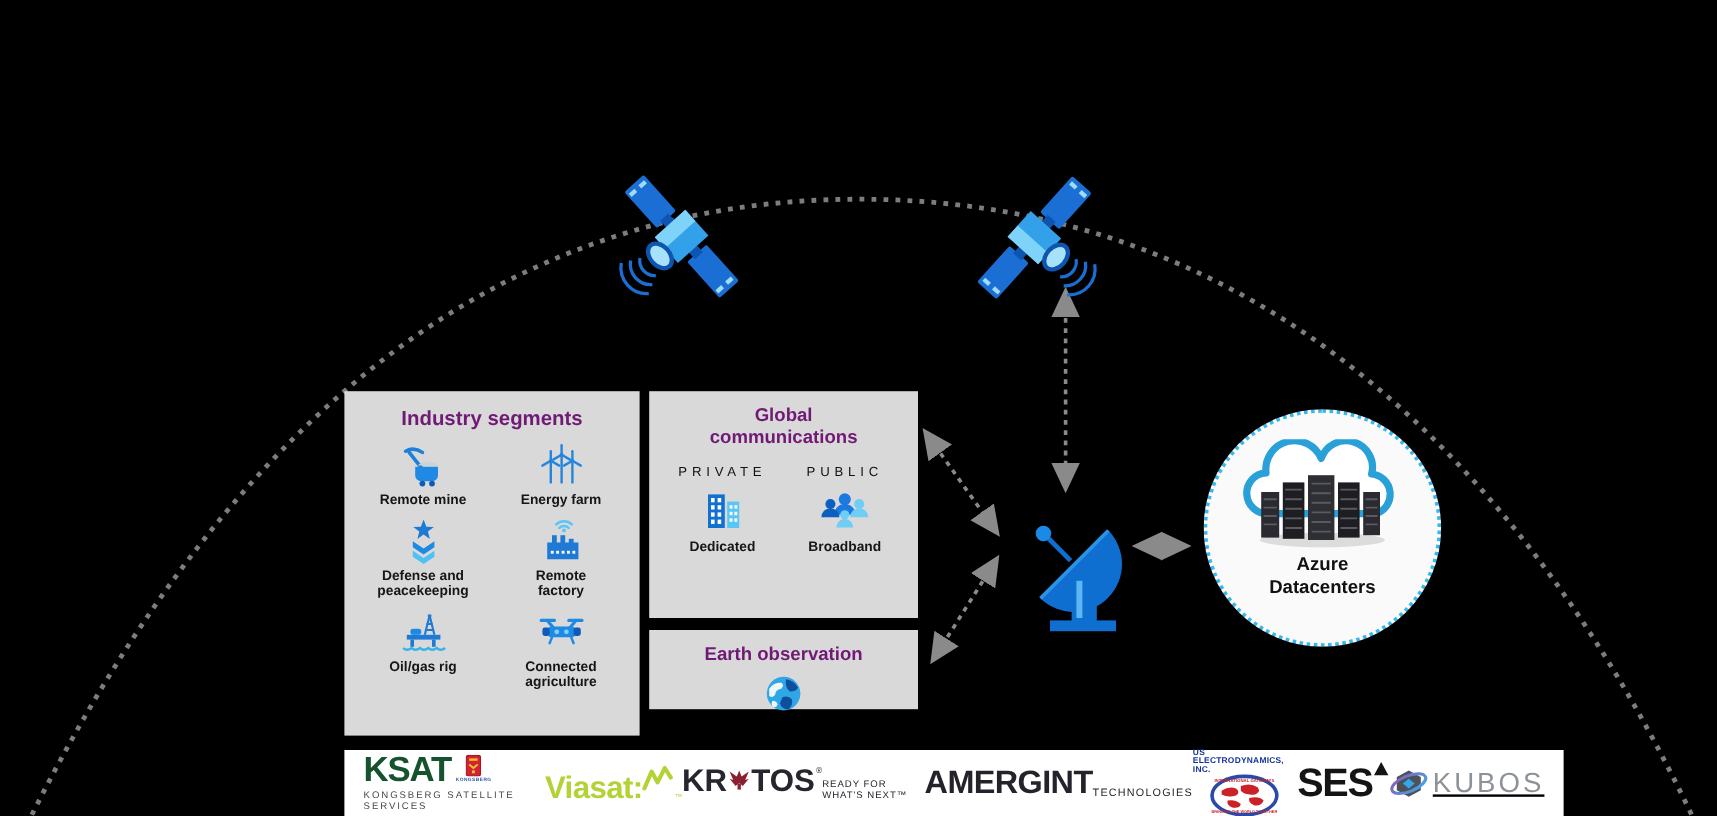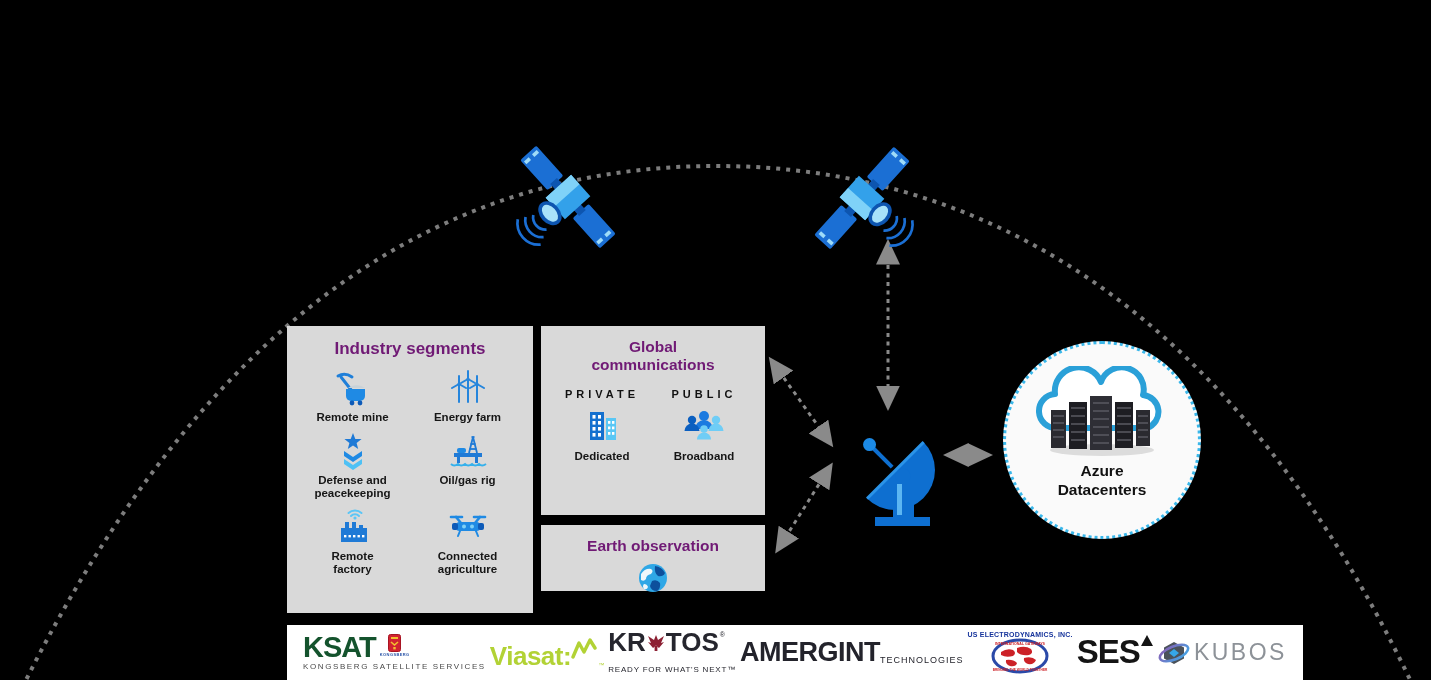--- a/index.html
+++ b/index.html
@@ -11,21 +11,21 @@
   .panel{position:absolute;background:#d9d9d9;color:#161616;text-align:center;}
   .panel-title{font-weight:700;font-size:17px;line-height:1.15;white-space:pre-line;padding-top:13px;color:#701a75;}
   .panel-title.small{font-size:15.5px;padding-top:12px;}
 
   .ind-grid{display:grid;grid-template-columns:1fr 1fr;row-gap:8px;margin-top:10px;padding:0 8px;}
   .cell{display:flex;flex-direction:column;align-items:center;}
   .cell .ic{height:38px;display:flex;align-items:flex-end;justify-content:center;}
   .cell .lbl{font-weight:700;font-size:11.5px;line-height:1.15;margin-top:4px;white-space:pre-line;color:#161616;}
 
   .comm-cols{display:grid;grid-template-columns:1fr 1fr;margin-top:14px;padding:0 10px;}
-  .comm-head{font-weight:700;font-size:11px;letter-spacing:4px;color:#111;}
+  .comm-head{font-weight:400;font-size:11px;letter-spacing:4px;color:#111;}
   .comm-ic{height:36px;display:flex;align-items:flex-end;justify-content:center;margin-top:6px;}
   .comm-lbl{font-weight:700;font-size:11.5px;margin-top:8px;color:#161616;}
 
   .earth-ic{display:flex;justify-content:center;margin-top:6px;}
 
   .azure{position:absolute;left:1003px;top:341px;width:198px;height:198px;border-radius:50%;
          background:#fafafa;border:3px dotted #3ab7ea;box-sizing:border-box;
          display:flex;flex-direction:column;align-items:center;}
   .azure-lbl{font-weight:700;font-size:15.5px;line-height:1.22;color:#111;text-align:center;white-space:pre-line;margin-top:0px;}
 
@@ -34,33 +34,33 @@
   .partner{display:flex;align-items:center;}
   .ksat{flex-direction:column;align-items:flex-start;}
   .ksat-row{display:flex;align-items:flex-start;}
   .ksat-name{font-size:29px;font-weight:700;letter-spacing:-1px;color:#14532d;line-height:.9;}
   .ksat-crest{display:flex;flex-direction:column;align-items:center;margin-left:4px;}
   .ksat-crest-lbl{font-size:4px;color:#2b55a8;font-weight:700;letter-spacing:.4px;}
   .ksat-sub{font-size:8px;color:#4a4a4a;letter-spacing:1.6px;margin-top:2px;}
   .viasat{color:#b2d235;align-items:flex-end;}
   .viasat-name{font-size:26px;font-weight:700;letter-spacing:-.5px;line-height:.85;}
   .viasat-tm{font-size:6px;color:#b2d235;margin-left:1px;}
-  .kratos{flex-direction:column;align-items:flex-start;justify-content:center;}
+  .kratos{flex-direction:row;align-items:flex-start;justify-content:center;}
   .kratos-row{display:flex;align-items:center;color:#26262e;}
   .kratos-name{font-size:26px;font-weight:700;letter-spacing:0;line-height:.9;}
   .kratos-reg{font-size:7px;margin-left:1px;align-self:flex-start;}
   .kratos-tag{font-size:8px;color:#26262e;letter-spacing:.8px;margin-top:10px;}
   .amergint{flex-direction:row;align-items:flex-end;}
   .amergint-name{font-size:27px;font-weight:700;color:#23232b;letter-spacing:-.5px;line-height:.9;}
   .amergint-sub{font-size:9px;color:#23232b;letter-spacing:1px;margin-top:11px;}
   .used{flex-direction:column;align-items:center;}
   .used-name{font-size:7px;font-weight:700;color:#15339b;letter-spacing:.2px;}
   .ses{align-items:flex-start;}
   .ses-name{font-size:33px;font-weight:700;color:#141414;letter-spacing:-1px;line-height:.85;}
-  .kubos{align-items:center;}
+  .kubos{align-items:center;text-decoration:underline;}
   .kubos-name{font-size:23px;color:#8d9298;letter-spacing:2.5px;font-weight:400;margin-left:4px;}
 </style>
 </head>
 <body>
 
 <div class="stage">
 
   <svg class="scene" width="1431" height="680" viewBox="0 0 1431 680">
     <defs>
       <marker id="ah" markerWidth="9" markerHeight="9" refX="5.5" refY="4" orient="auto-start-reverse">
@@ -177,40 +177,20 @@
           <path d="M11 19 L20 25 L29 19 L29 24 L20 30 L11 24 Z" fill="#1f8ae4"></path>
           <path d="M11 27 L20 33 L29 27 L29 32 L20 38 L11 32 Z" fill="#4ec1f5"></path>
         </svg>
           </div>
         <div class="lbl">Defense and
 peacekeeping</div>
       </div>
 
       <div class="cell">
         <div class="ic">
-            <svg width="44" height="38" viewBox="0 0 44 38">
-          <g stroke="#1f7ad6" stroke-width="1.8" fill="none">
-            <line x1="27" y1="5" x2="23" y2="21"></line>
-                <line x1="27" y1="5" x2="31" y2="21"></line>
-            <line x1="24.5" y1="12" x2="29.5" y2="12"></line>
-                <line x1="23.5" y1="17" x2="30.5" y2="17"></line>
-            <line x1="25.5" y1="5" x2="28.5" y2="5"></line>
-          </g>
-          <rect x="11" y="16" width="9" height="5" rx="2" fill="#1f8ae4"></rect>
-          <rect x="8" y="21" width="28" height="4" fill="#1f7ad6"></rect>
-          <rect x="11" y="25" width="3" height="6" fill="#1f7ad6"></rect>
-              <rect x="29" y="25" width="3" height="6" fill="#1f7ad6"></rect>
-          <path d="M5 32 q3 3 7 0 q3 3 7 0 q3 3 7 0 q3 3 7 0 q3 3 7 0" stroke="#35b1ec" stroke-width="2" fill="none"></path>
-        </svg>
-          </div>
-        <div class="lbl">Oil/gas rig</div>
-      </div>
-
-      <div class="cell">
-        <div class="ic">
             <svg width="40" height="38" viewBox="0 0 40 38">
           <g stroke="#5bc6f6" stroke-width="2" fill="none" stroke-linecap="round">
             <path d="M18 8 a5.5 5.5 0 0 1 8 0"></path>
                 <path d="M15.5 5 a9.5 9.5 0 0 1 13 0"></path>
           </g>
           <circle cx="22" cy="10" r="1.6" fill="#5bc6f6"></circle>
           <rect x="12" y="14" width="4" height="8" fill="#1f7ad6"></rect>
           <rect x="19" y="14" width="4" height="8" fill="#1f7ad6"></rect>
           <rect x="26" y="17" width="4" height="5" fill="#1f7ad6"></rect>
           <path d="M8 20 h26 v14 h-26 z" fill="#1f7ad6"></path>
@@ -218,20 +198,40 @@
                 <rect x="11" y="27" width="2.4" height="2.4"></rect>
                 <rect x="15.5" y="27" width="2.4" height="2.4"></rect>
                 <rect x="20" y="27" width="2.4" height="2.4"></rect>
                 <rect x="24.5" y="27" width="2.4" height="2.4"></rect>
                 <rect x="29" y="27" width="2.4" height="2.4"></rect>
               </g>
         </svg>
           </div>
         <div class="lbl">Remote
 factory</div>
+      </div>
+
+      <div class="cell">
+        <div class="ic">
+            <svg width="44" height="38" viewBox="0 0 44 38">
+          <g stroke="#1f7ad6" stroke-width="1.8" fill="none">
+            <line x1="27" y1="5" x2="23" y2="21"></line>
+                <line x1="27" y1="5" x2="31" y2="21"></line>
+            <line x1="24.5" y1="12" x2="29.5" y2="12"></line>
+                <line x1="23.5" y1="17" x2="30.5" y2="17"></line>
+            <line x1="25.5" y1="5" x2="28.5" y2="5"></line>
+          </g>
+          <rect x="11" y="16" width="9" height="5" rx="2" fill="#1f8ae4"></rect>
+          <rect x="8" y="21" width="28" height="4" fill="#1f7ad6"></rect>
+          <rect x="11" y="25" width="3" height="6" fill="#1f7ad6"></rect>
+              <rect x="29" y="25" width="3" height="6" fill="#1f7ad6"></rect>
+          <path d="M5 32 q3 3 7 0 q3 3 7 0 q3 3 7 0 q3 3 7 0 q3 3 7 0" stroke="#35b1ec" stroke-width="2" fill="none"></path>
+        </svg>
+          </div>
+        <div class="lbl">Oil/gas rig</div>
       </div>
 
       <div class="cell">
         <div class="ic">
             <svg width="44" height="38" viewBox="0 0 44 38">
           <g stroke="#1f8ae4" stroke-width="2.6" stroke-linecap="round">
             <line x1="5" y1="9" x2="16" y2="9"></line>
                 <line x1="28" y1="9" x2="39" y2="9"></line>
             <line x1="10" y1="9" x2="15" y2="15"></line>
                 <line x1="34" y1="9" x2="29" y2="15"></line>

